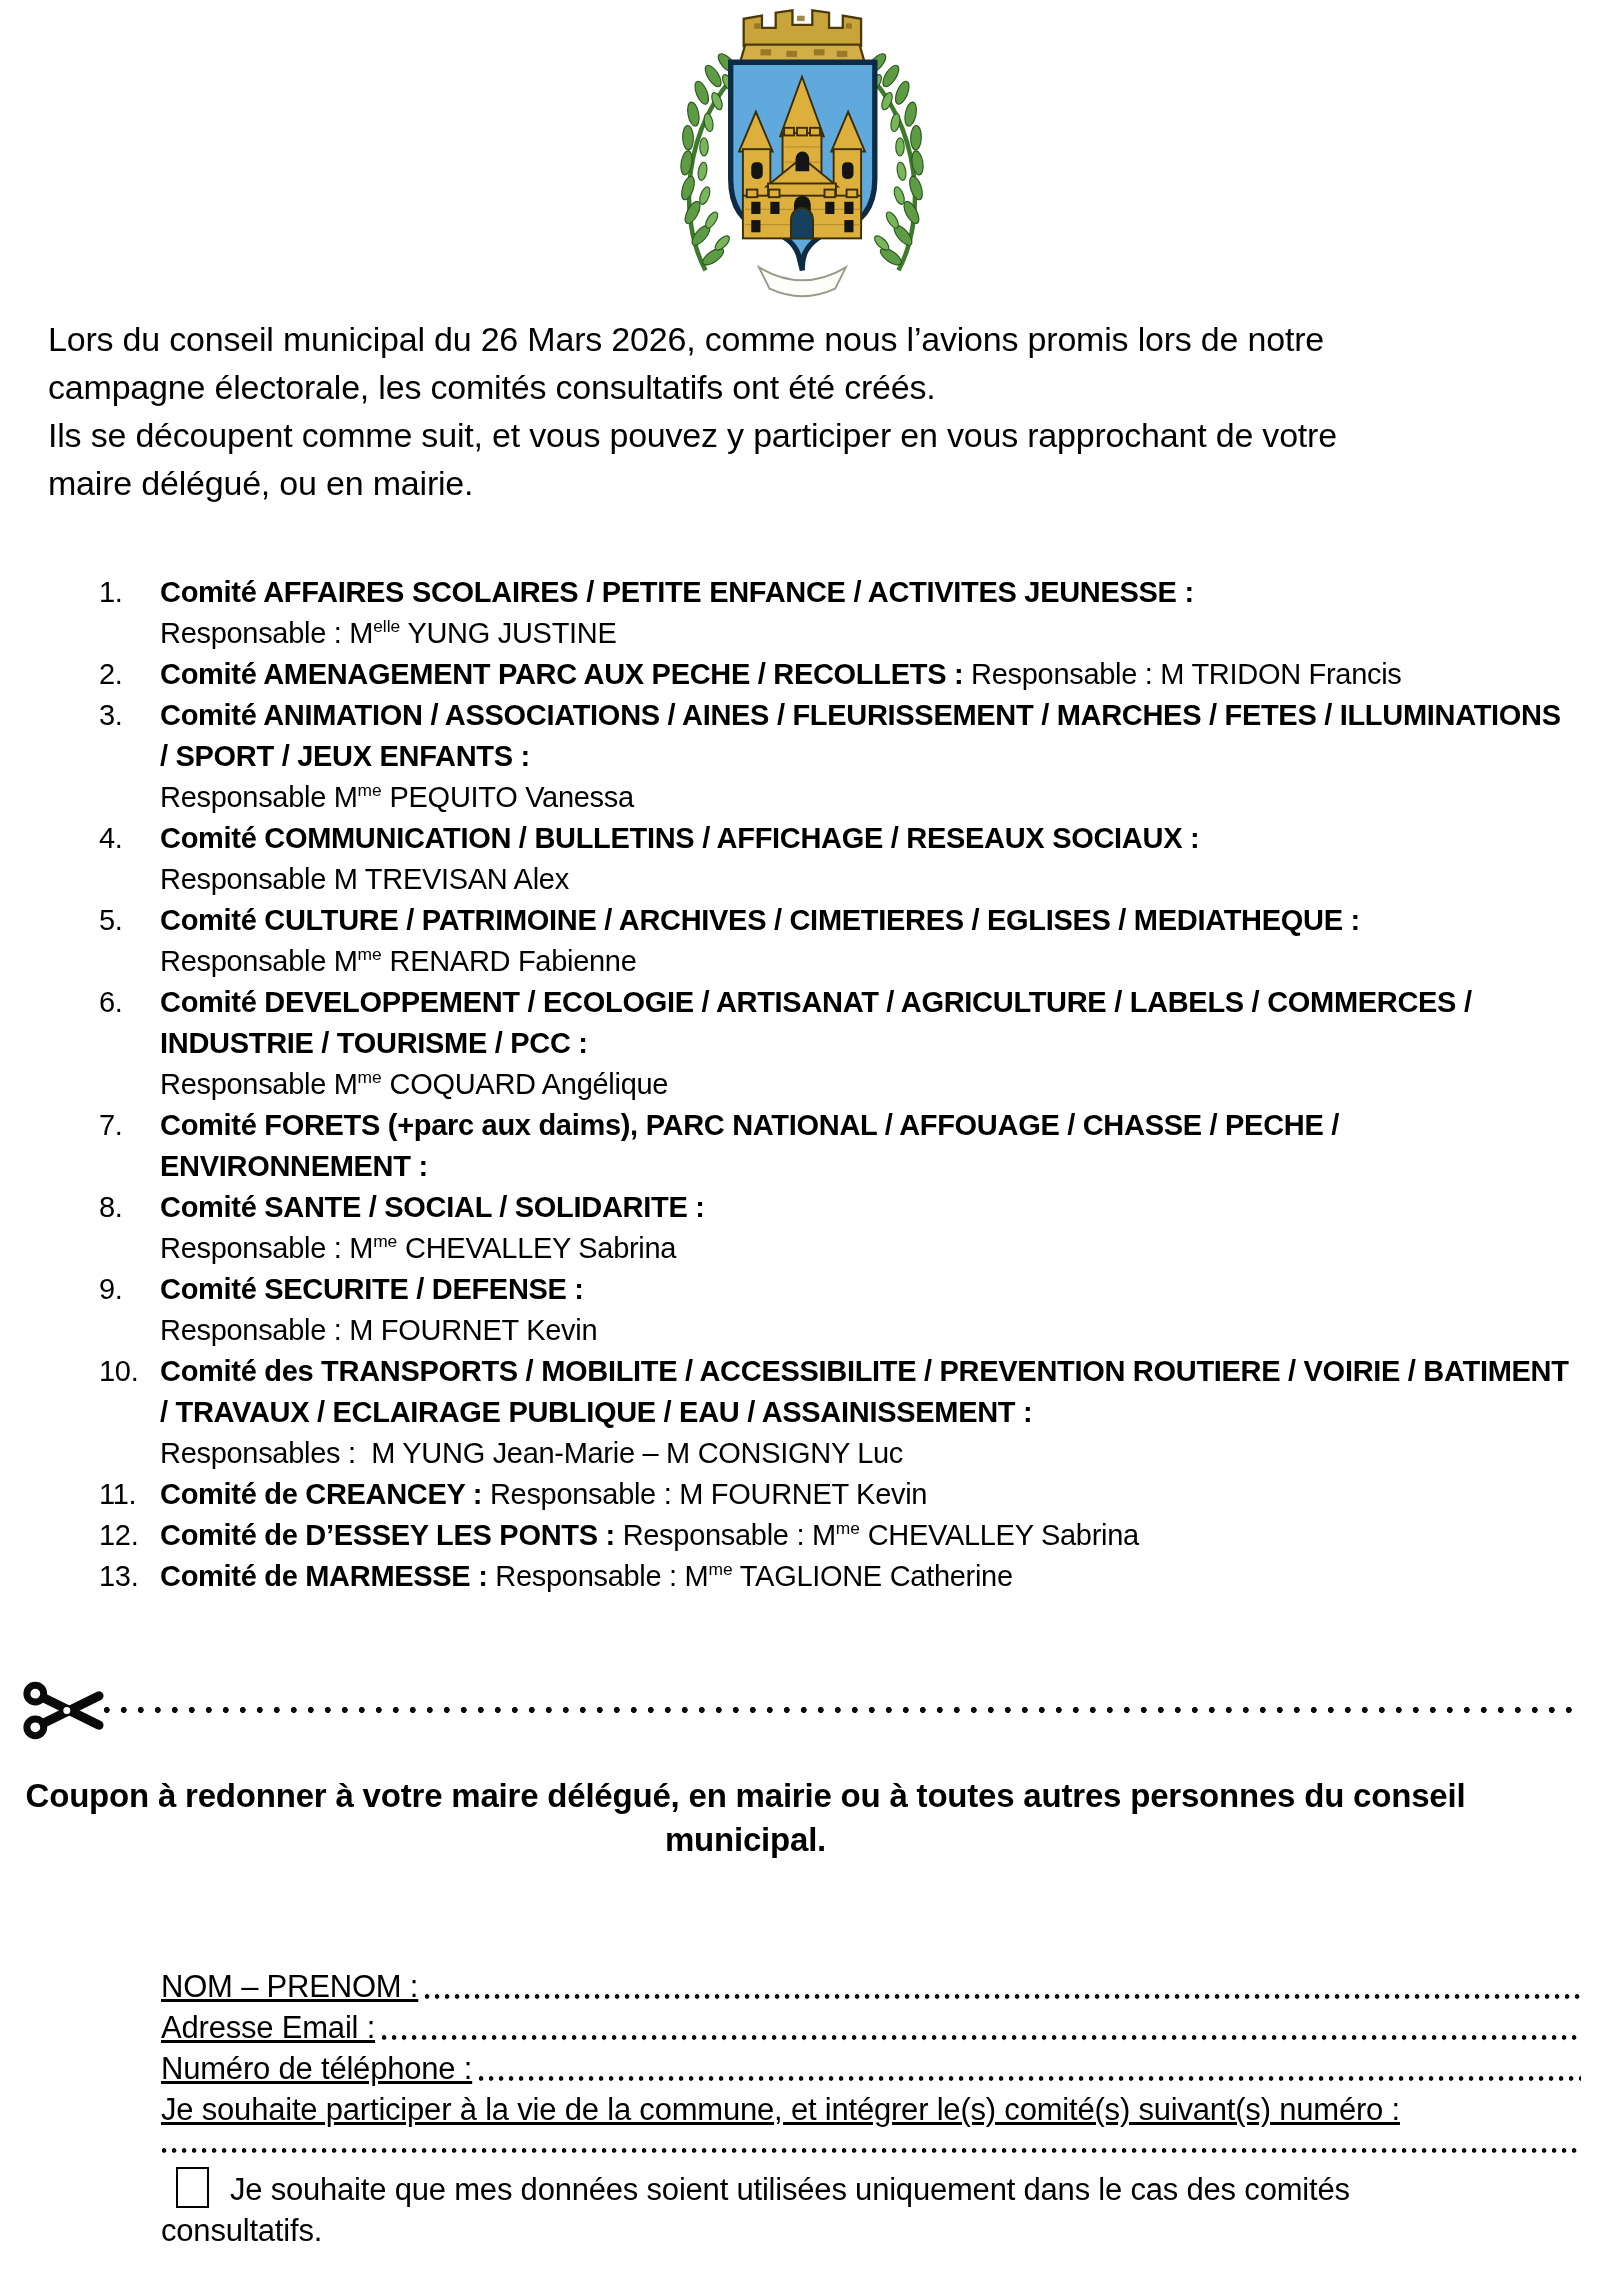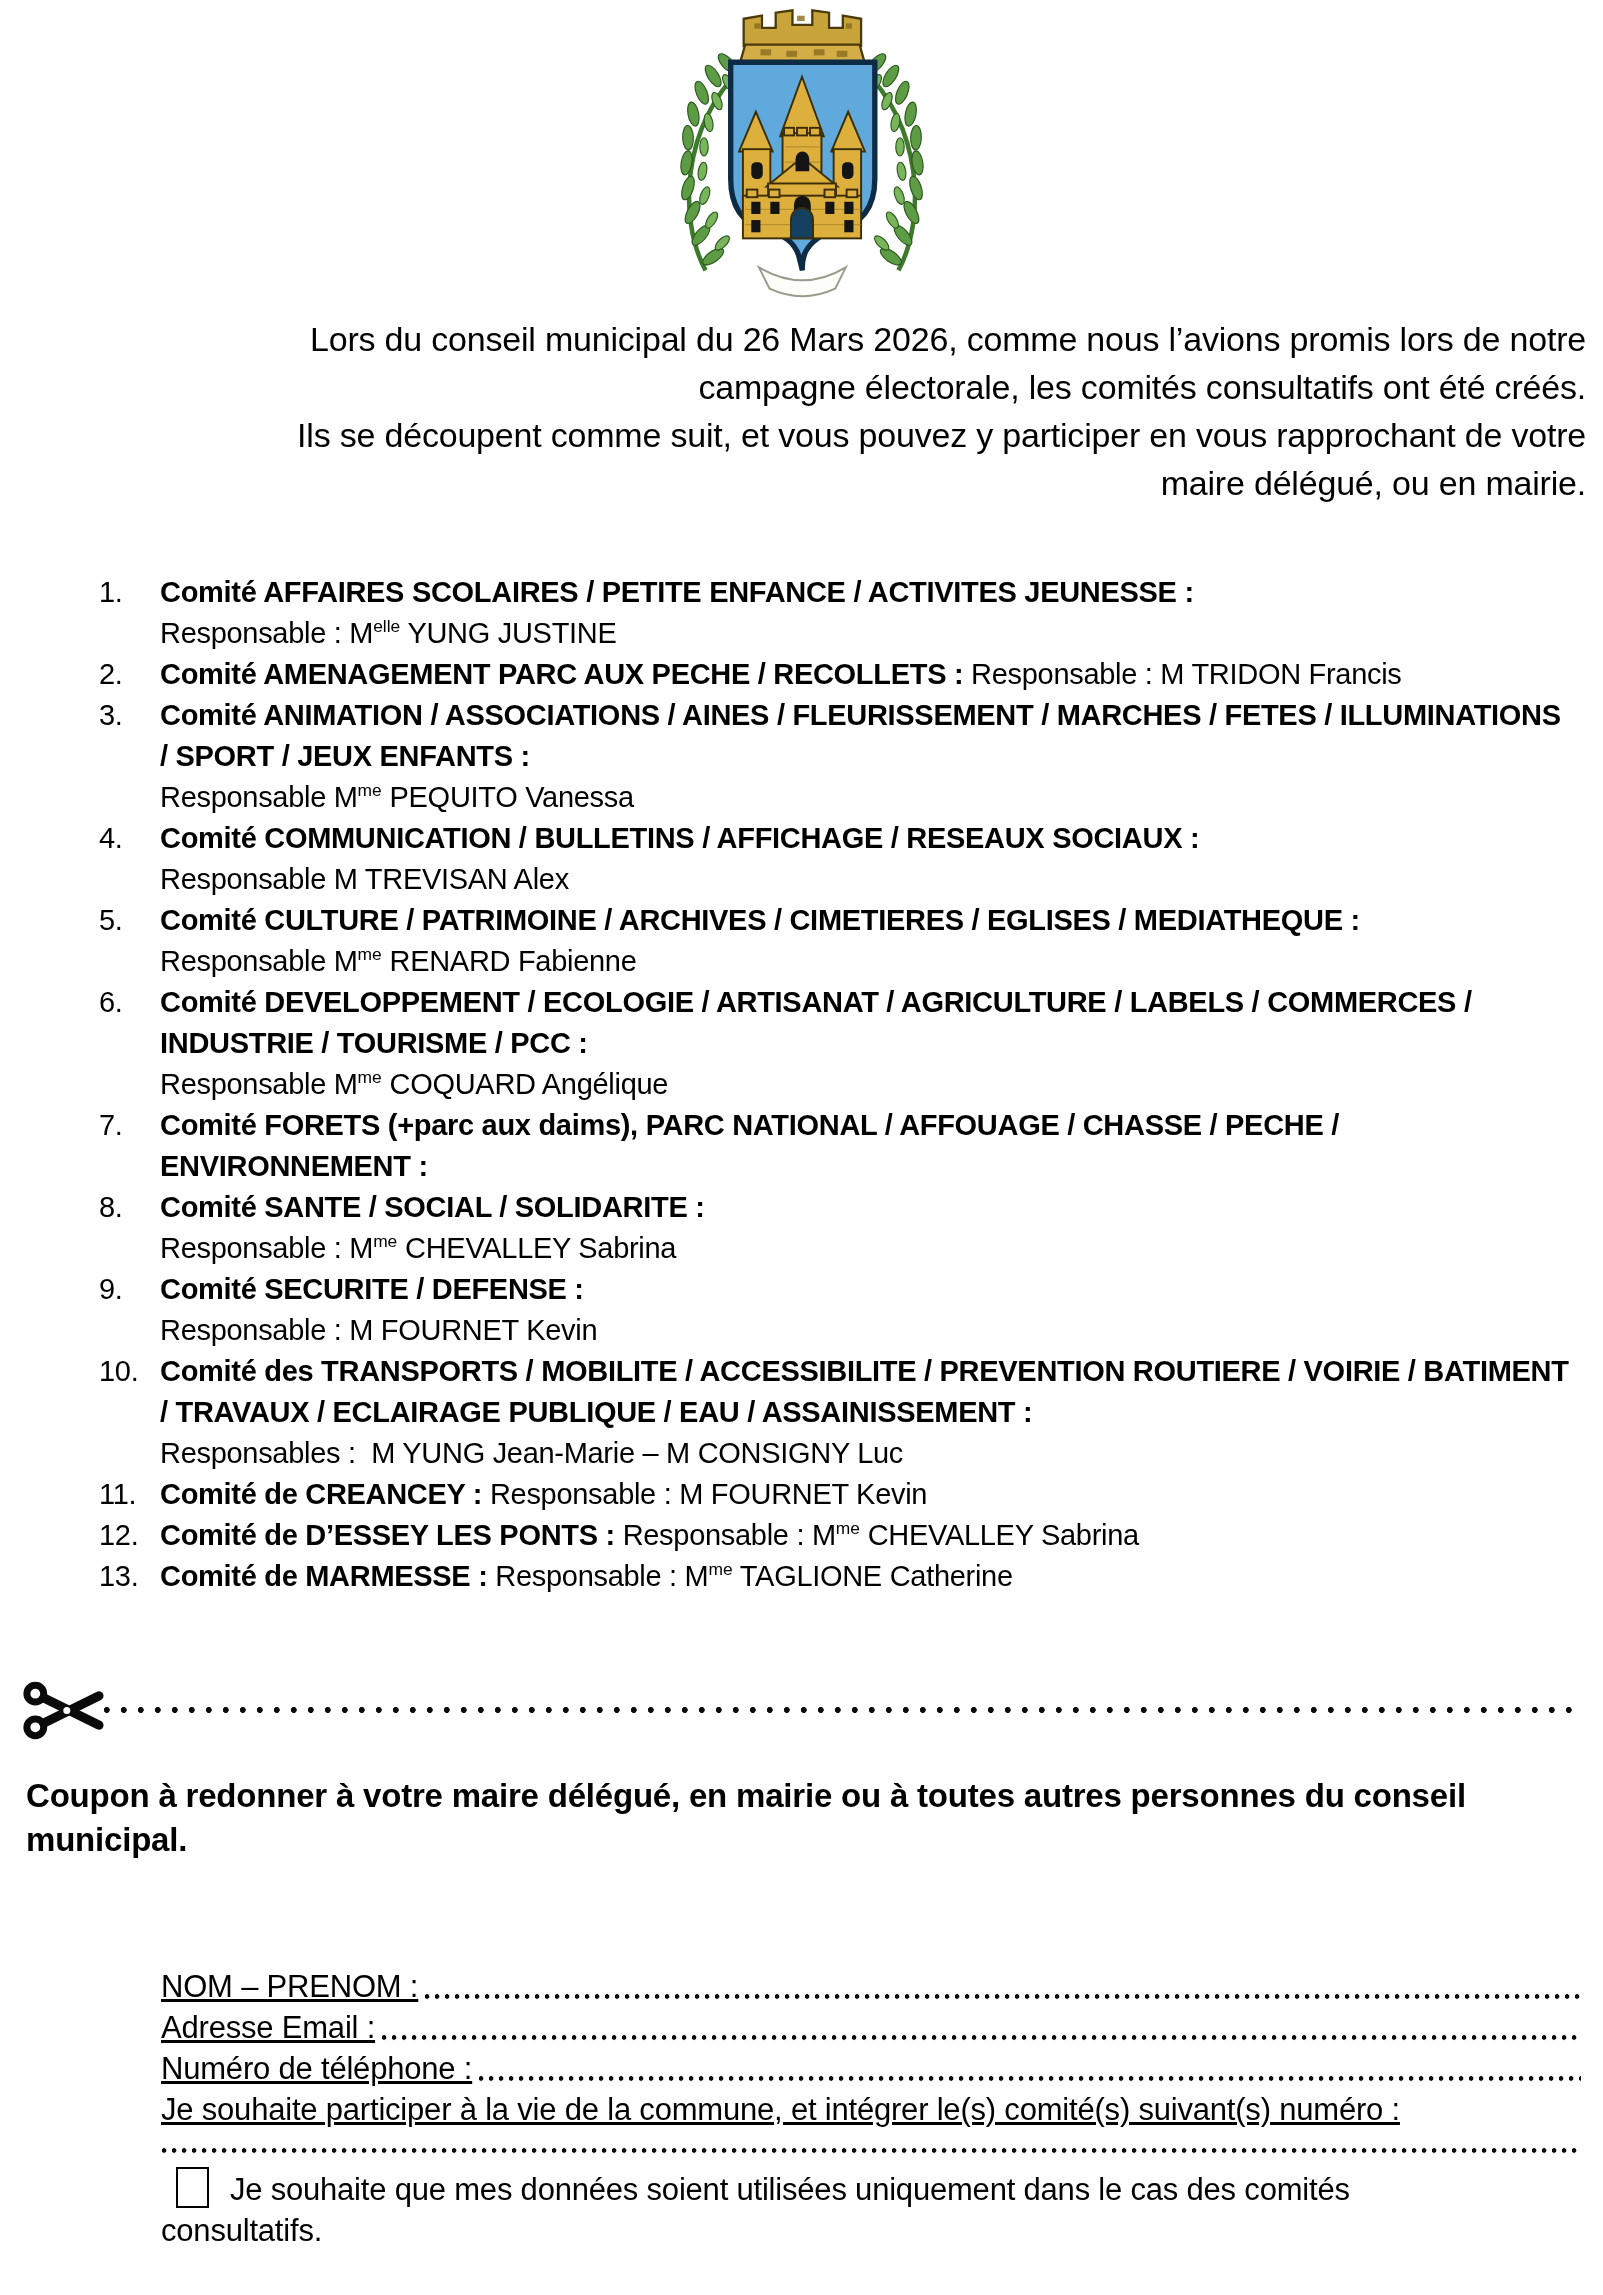--- a/index.html
+++ b/index.html
@@ -6,41 +6,41 @@
   .page{
     position:relative; width:1603px; height:2295px; background:#ffffff;
     font-family:"Liberation Sans","DejaVu Sans",sans-serif; color:#000;
     overflow:hidden; margin:0 auto;
   }
   
   .crest{position:absolute; left:670px; top:2.3px; width:264px; height:305px;}
   
   .intro{position:absolute; left:48px; top:315px; width:1538px;
          font-size:34px; line-height:48px; letter-spacing:-0.2px;}
-  .intro div{white-space:nowrap;text-align:right;}
+  .intro div{white-space:nowrap;}
   
   .list{position:absolute; left:99px; top:572px; width:1477px;
         font-size:29px; line-height:41px; letter-spacing:-0.3px;}
   .li{display:flex; align-items:flex-start;}
   .num{flex:none; width:61px;}
   .libody{width:1409px;}
   .ctitle{font-weight:700;}
   .cresp{font-weight:400;}
   .cresp.block{display:block;}
   sup{font-size:0.6em; line-height:0; vertical-align:super; letter-spacing:0;text-align:right;}
   
   .cutline{position:absolute; left:21.4px; top:1677px; width:1561px; height:66px;
            display:flex; align-items:center;}
   .scissors{flex:none; width:86px; height:63px;}
   .cutdots{flex:1; height:7.7px; margin-left:-4.6px;
     background-image:radial-gradient(circle at 3.8px 3.8px, #0a0a0a 2.6px, transparent 3.2px);
     background-size:17px 7.7px; background-repeat:repeat-x;}
   
-  .coupon{position:absolute; left:0; top:1774px; width:1491px; 
-          font-weight:700; font-size:33px; line-height:44px; letter-spacing:-0.2px;margin-left:26px;}
+  .coupon{position:absolute; left:0; top:1774px; width:1491px; text-align:center;
+          font-weight:700; font-size:33px; line-height:44px; letter-spacing:-0.2px;}
   
   .form{position:absolute; left:161px; top:1966px; width:1420px;
         font-size:31px; letter-spacing:-0.2px;}
   .row{height:41px; display:flex; align-items:baseline;}
   .row .lbl{white-space:nowrap; line-height:41px;text-decoration:underline;}
   .leader{flex:1; height:6.9px; margin-left:6.1px; align-self:flex-end; margin-bottom:6.9px;
     background-image:radial-gradient(circle at 3.1px 3.4px, #0a0a0a 2.1px, transparent 2.6px);
     background-size:10px 6.9px; background-repeat:repeat-x;}
   .dotrow{height:31px; display:flex; align-items:flex-end;}
   .dotrow .leader{margin-left:0;}

